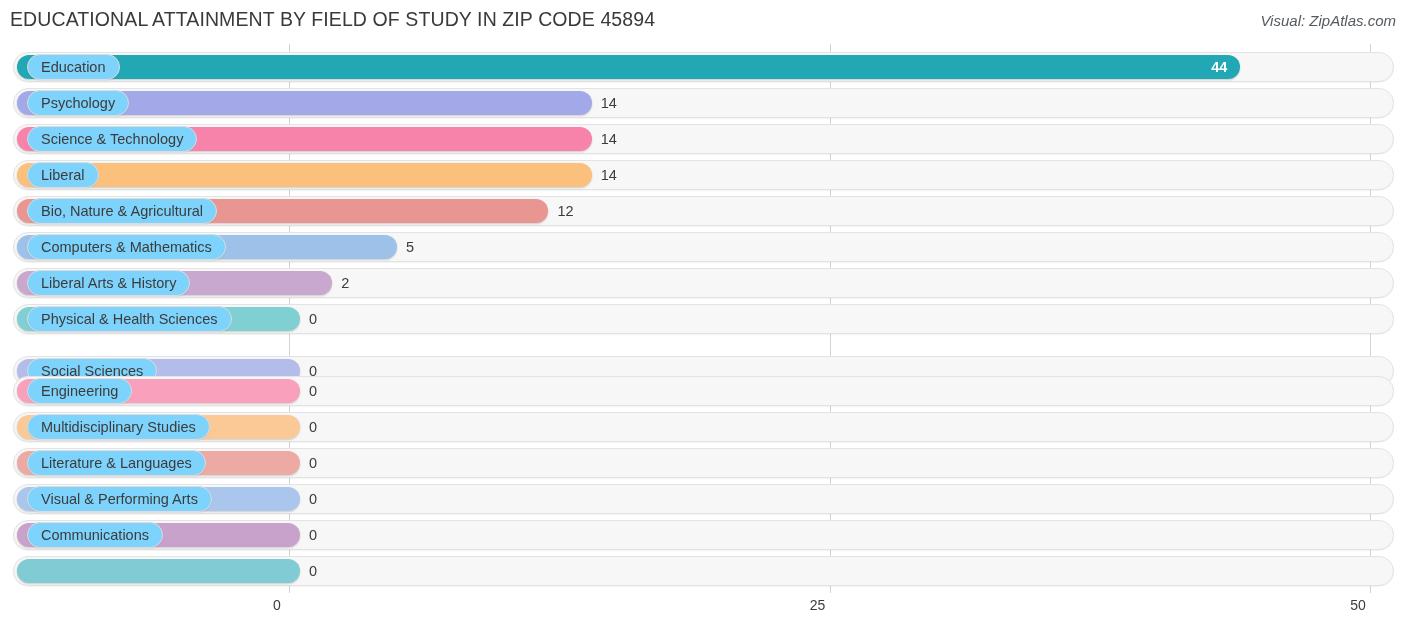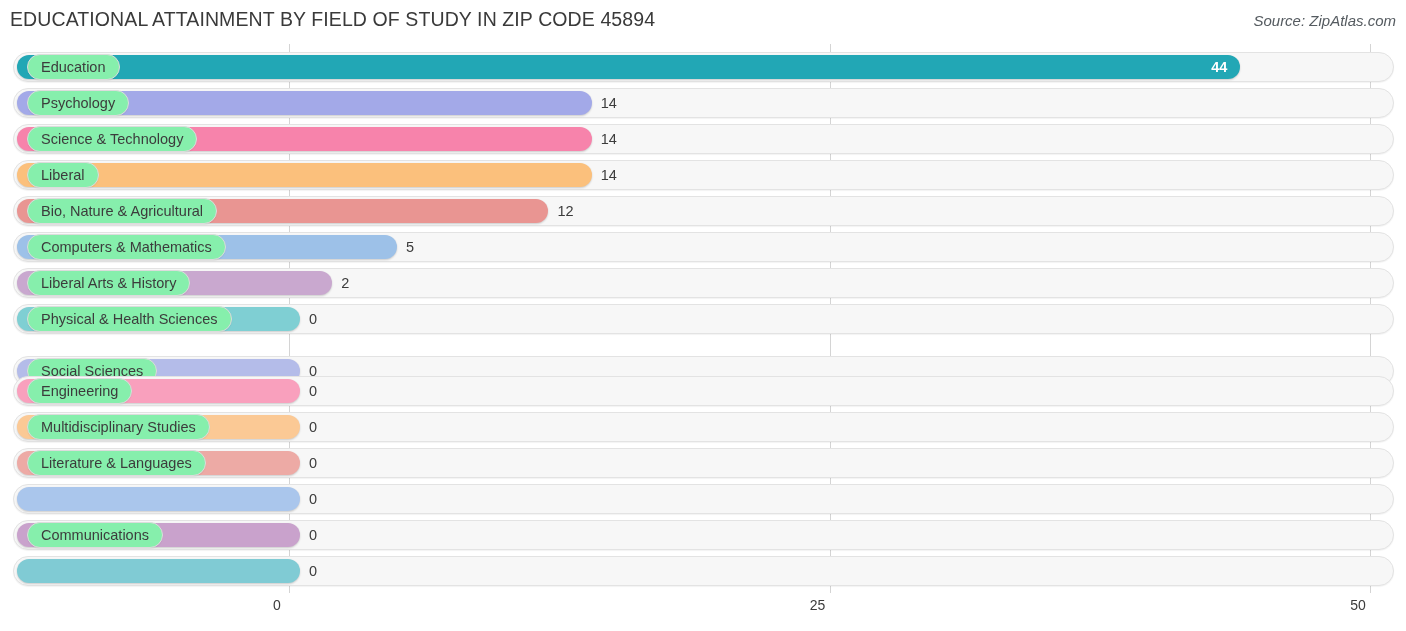--- a/index.html
+++ b/index.html
@@ -85,21 +85,21 @@
     height: 24px;
     border-radius: 12px;
     box-shadow: 0 1px 2px rgba(0,0,0,0.18);
   }
   .pill {
     position: absolute;
     left: 14px;
     top: 2px;
     height: 26px;
     box-sizing: border-box;
-    background: #86efac;
+    background: #7dd3fc;
     border: 1px solid #dcdcdc;
     border-radius: 13px;
     padding: 0 13px;
     display: flex;
     align-items: center;
     font-size: 14.5px;
     color: #3c3c3c;
     white-space: nowrap;
     box-shadow: 0 1px 1px rgba(0,0,0,0.05);
   }
@@ -140,21 +140,21 @@
     color: #3c3c3c;
     transform: translateX(-50%);
     white-space: nowrap;
   }
 </style>
 </head>
 <body>
 
 <div id="header">
   <div id="chart-title">EDUCATIONAL ATTAINMENT BY FIELD OF STUDY IN ZIP CODE 45894</div>
-  <div id="chart-source">Source: ZipAtlas.com</div>
+  <div id="chart-source">Visual: ZipAtlas.com</div>
 </div>
 
 <div id="plot">
     <div class="gridline" style="left: 289px;"></div>
     <div class="gridline" style="left: 829.5px;"></div>
     <div class="gridline" style="left: 1370px;"></div>
     <div class="row" style="top: 8px;">
       <div class="track"></div>
       <div class="bar" style="width: 1223.28px; background: rgb(34, 167, 181);"></div>
       <div class="pill">
@@ -246,20 +246,23 @@
       <div class="track"></div>
       <div class="bar" style="width: 283px; background: rgb(237, 170, 165);"></div>
       <div class="pill">
         <span>Literature &amp; Languages</span>
       </div>
       <div class="value-out" style="left: 296px;">0</div>
     </div>
     <div class="row" style="top: 440px;">
       <div class="track"></div>
       <div class="bar" style="width: 283px; background: rgb(170, 198, 236);"></div>
+      <div class="pill">
+        <span>Visual &amp; Performing Arts</span>
+      </div>
       <div class="value-out" style="left: 296px;">0</div>
     </div>
     <div class="row" style="top: 476px;">
       <div class="track"></div>
       <div class="bar" style="width: 283px; background: rgb(201, 162, 204);"></div>
       <div class="pill">
         <span>Communications</span>
       </div>
       <div class="value-out" style="left: 296px;">0</div>
     </div>

